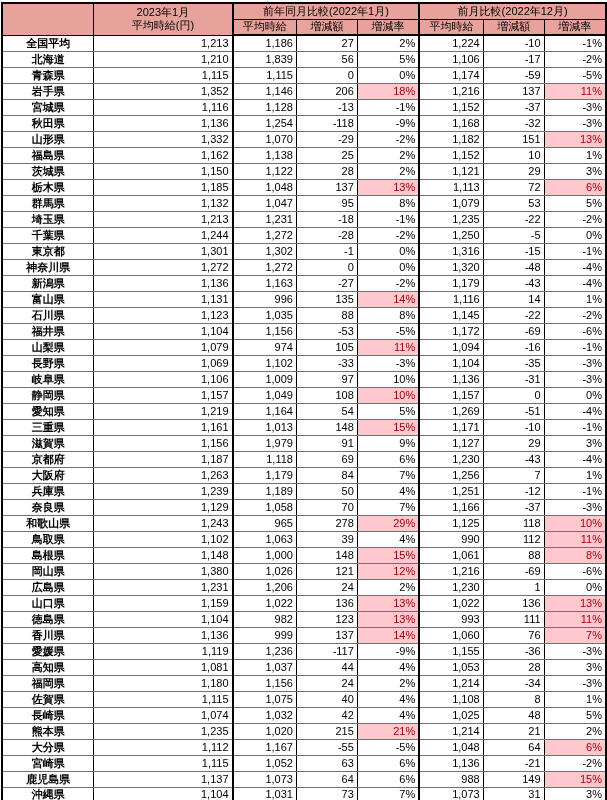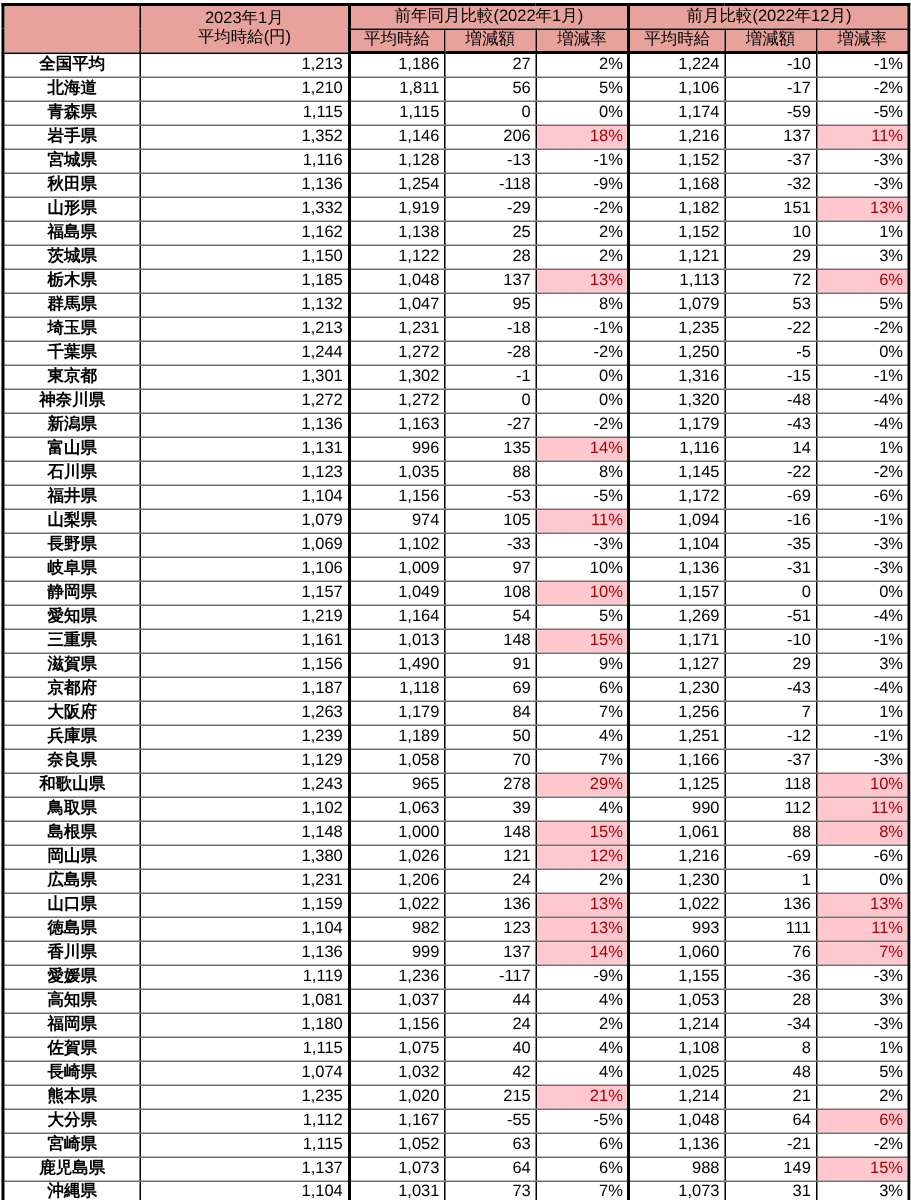--- a/index.html
+++ b/index.html
@@ -86,21 +86,21 @@
     <td class="num">27</td>
     <td class="num gb">2%</td>
     <td class="num">1,224</td>
     <td class="num">-10</td>
     <td class="num">-1%</td>
   </tr>
 
   <tr>
     <td class="pref">北海道</td>
     <td class="num gb">1,210</td>
-    <td class="num">1,811</td>
+    <td class="num">1,839</td>
     <td class="num">56</td>
     <td class="num gb">5%</td>
     <td class="num">1,106</td>
     <td class="num">-17</td>
     <td class="num">-2%</td>
   </tr>
 
   <tr>
     <td class="pref">青森県</td>
     <td class="num gb">1,115</td>
@@ -141,21 +141,21 @@
     <td class="num">-118</td>
     <td class="num gb">-9%</td>
     <td class="num">1,168</td>
     <td class="num">-32</td>
     <td class="num">-3%</td>
   </tr>
 
   <tr>
     <td class="pref">山形県</td>
     <td class="num gb">1,332</td>
-    <td class="num">1,919</td>
+    <td class="num">1,070</td>
     <td class="num">-29</td>
     <td class="num gb">-2%</td>
     <td class="num">1,182</td>
     <td class="num">151</td>
     <td class="num hl">13%</td>
   </tr>
 
   <tr>
     <td class="pref">福島県</td>
     <td class="num gb">1,162</td>
@@ -350,21 +350,21 @@
     <td class="num">148</td>
     <td class="num gb hl">15%</td>
     <td class="num">1,171</td>
     <td class="num">-10</td>
     <td class="num">-1%</td>
   </tr>
 
   <tr>
     <td class="pref">滋賀県</td>
     <td class="num gb">1,156</td>
-    <td class="num">1,490</td>
+    <td class="num">1,979</td>
     <td class="num">91</td>
     <td class="num gb">9%</td>
     <td class="num">1,127</td>
     <td class="num">29</td>
     <td class="num">3%</td>
   </tr>
 
   <tr>
     <td class="pref">京都府</td>
     <td class="num gb">1,187</td>

